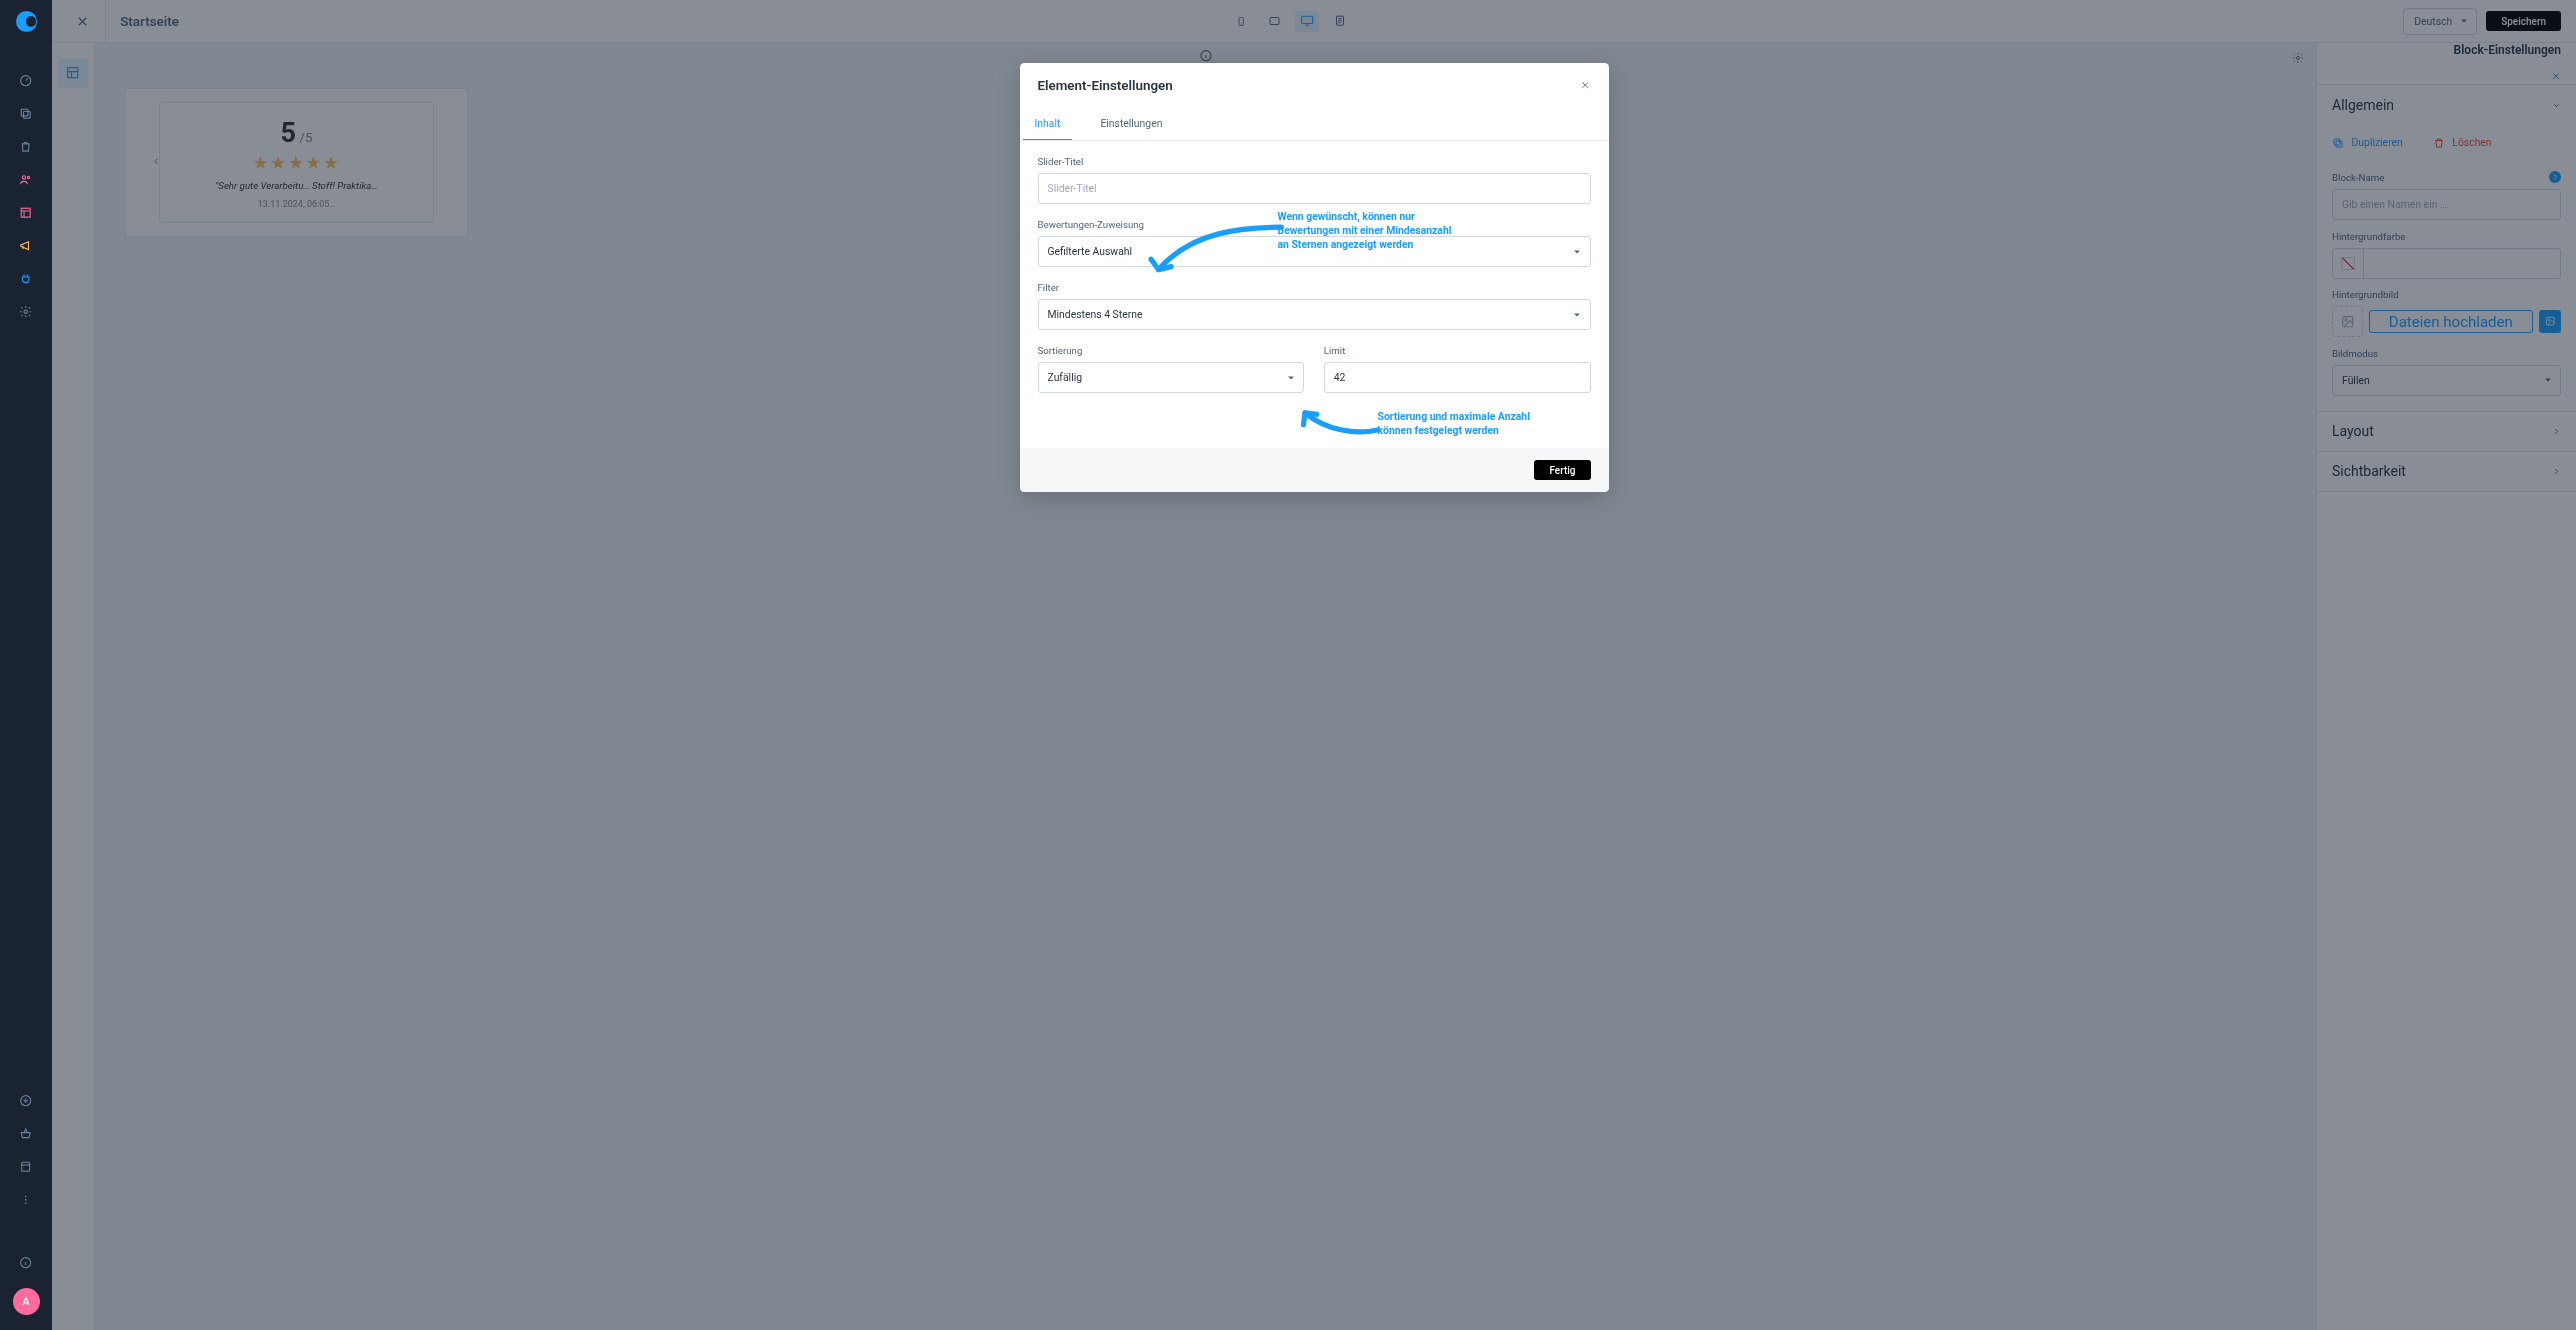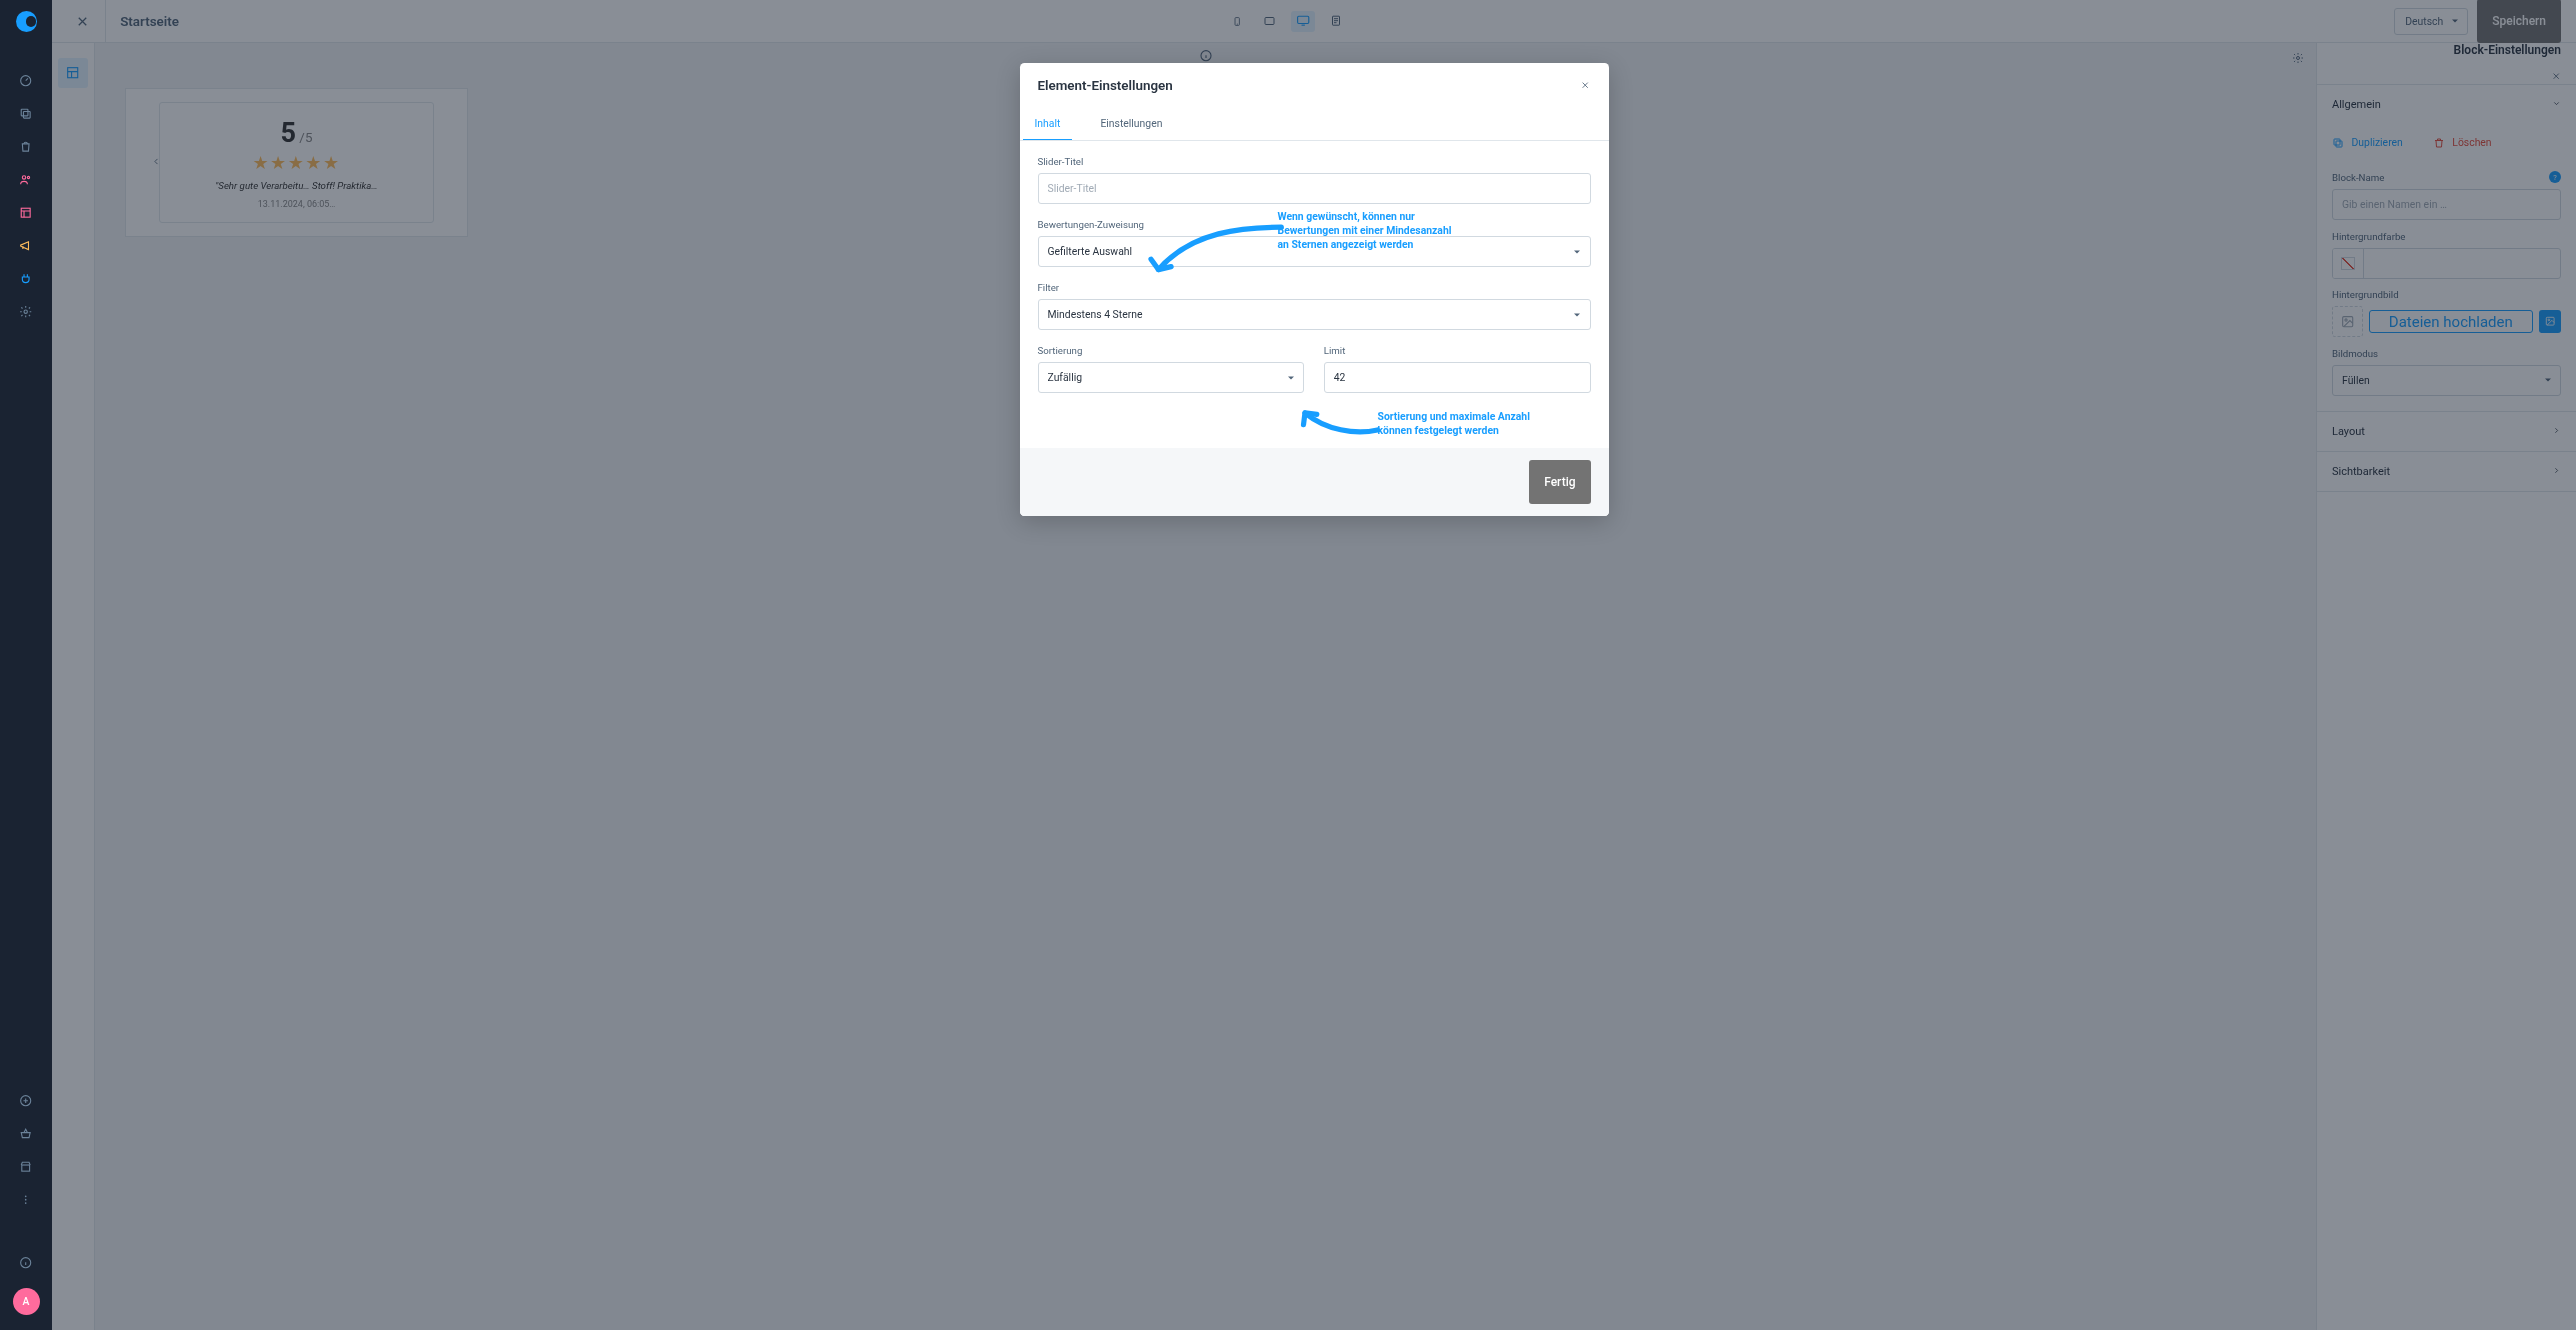--- a/index.html
+++ b/index.html
@@ -22,21 +22,21 @@
 .topbar { height:43px; border-bottom:0.7px solid #e0e6eb; display:flex; align-items:center; padding:0 15px; background:#fff; }
 .topbar-close { width:30px; height:30px; display:flex; align-items:center; justify-content:center; cursor:pointer; color:#52667a; margin-right:12px; }
 .topbar-divider { width:0.7px; height:43px; background:#e0e6eb; margin-right:15px; margin-left:-4.5px; }
 .topbar-title { font-size:13.4px; font-weight:600; color:#52667a; }
 .topbar-center { flex:1; display:flex; justify-content:center; gap:9px; }
 .viewport-btn { width:24px; height:21px; display:flex; align-items:center; justify-content:center; cursor:pointer; color:#52667a; border-radius:3px; }
 .viewport-btn.active { color:#189eff; background:#e3f3ff; }
 .topbar-right { display:flex; gap:9px; align-items:center; }
 .lang-select { height:27px; padding:0 24px 0 10.4px; border:0.7px solid #d1d9e0; border-radius:3px; background:#fff; font-size:10.4px; color:#52667a; display:flex; align-items:center; position:relative; cursor:pointer; }
 .lang-select::after { content:''; position:absolute; right:9px; top:50%; width:0; height:0; border-left:3px solid transparent; border-right:3px solid transparent; border-top:3.7px solid #52667a; transform:translateY(-50%); }
-.btn-primary { height:44px; padding:0 15px; background:#737373; color:#fff; border:none; border-radius:3px; font-size:12px; font-weight:500; cursor:pointer; }
+.btn-primary { height:20px; padding:0 15px; background:#000000; color:#fff; border:none; border-radius:3px; font-size:10px; font-weight:500; cursor:pointer; }
 
 
 .content-row { flex:1; display:flex; min-height:0; }
 .tool-rail { width:43px; border-right:0.7px solid #e0e6eb; background:#fff; display:flex; flex-direction:column; align-items:center; padding-top:15px; gap:6px; }
 .tool-item { width:30px; height:30px; display:flex; align-items:center; justify-content:center; cursor:pointer; color:#52667a; border-radius:3px; }
 .tool-item.active { background:#e3f3ff; color:#189eff; }
 
 .canvas { flex:1; background:#f0f2f5; overflow:auto; padding:22.4px 30px; position:relative; }
 .canvas-notice { position:absolute; top:6px; left:50%; transform:translateX(-50%); color:#52667a; }
 .canvas-gear { position:absolute; top:9px; right:12px; color:#52667a; cursor:pointer; }
@@ -49,21 +49,21 @@
 .review-text { text-align:center; font-style:italic; font-size:9.7px; color:#333; }
 .review-date { text-align:center; font-size:9px; color:#888; margin-top:7.5px; }
 
 
 .right-panel { width:260px; border-left:0.7px solid #e0e6eb; background:#fff; display:flex; flex-direction:column; overflow:auto; }
 .panel-header { height:42px; display:flex; align-items:flex-end; justify-content:space-between; padding:0 15px; border-bottom:0.7px solid #e0e6eb;flex-direction:column; }
 .panel-header h2 { font-size:12px; font-weight:600; color:#2a3441; }
 .panel-close { cursor:pointer; color:#52667a; font-size:13.4px; }
 .accordion { border-bottom:0.7px solid #e0e6eb; }
 .acc-header { height:39px; display:flex; align-items:center; justify-content:space-between; padding:0 15px; cursor:pointer; }
-.acc-header span { font-size:11px; color:#2a3441; }
+.acc-header span { font-size:14px; color:#2a3441; }
 .acc-chevron { color:#52667a; }
 .acc-body { padding:0 15px 15px; }
 .acc-actions { display:flex; gap:30px; padding:12px 15px; }
 .acc-action { display:flex; align-items:center; gap:7.5px; cursor:pointer; font-size:10.4px; }
 .acc-action.dup { color:#189eff; }
 .acc-action.del { color:#e74c3c; }
 .field-label { font-size:9.7px; color:#52667a; margin-bottom:6px; margin-top:10.4px; display:flex; align-items:center; gap:4.5px; }
 .help-badge { width:12px; height:12px; border-radius:50%; background:#189eff; color:#fff; font-size:7.5px; display:inline-flex; align-items:center; justify-content:center; margin-left:auto; }
 .text-input { width:100%; height:31px; border:0.7px solid #d1d9e0; border-radius:3px; padding:0 9px; font-size:10.4px; color:#2a3441; }
 .text-input::placeholder { color:#a0aab5; }

